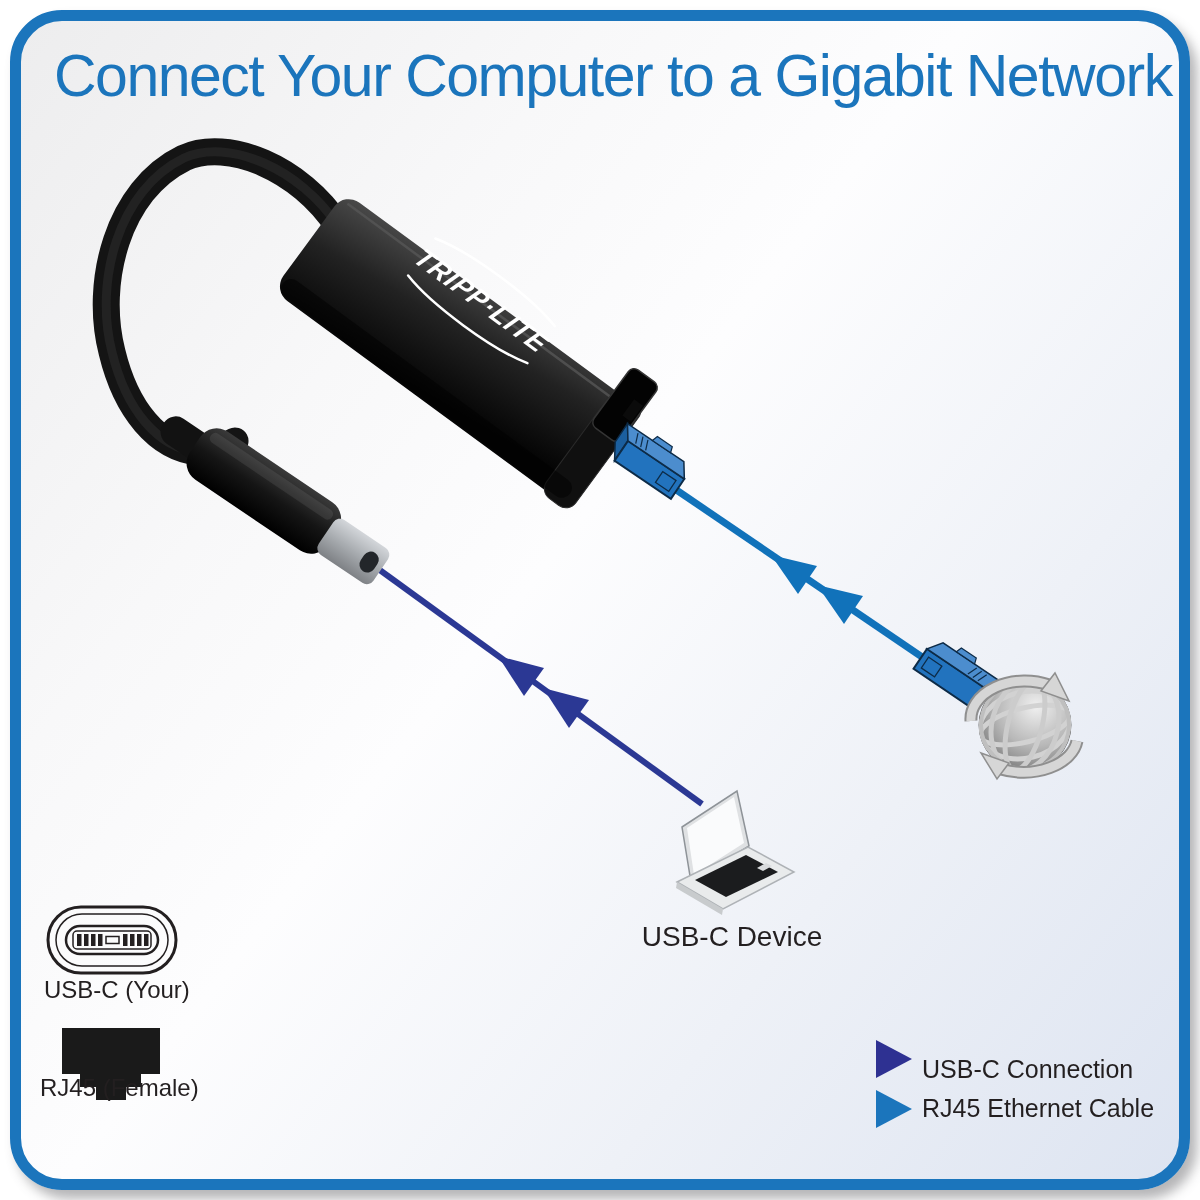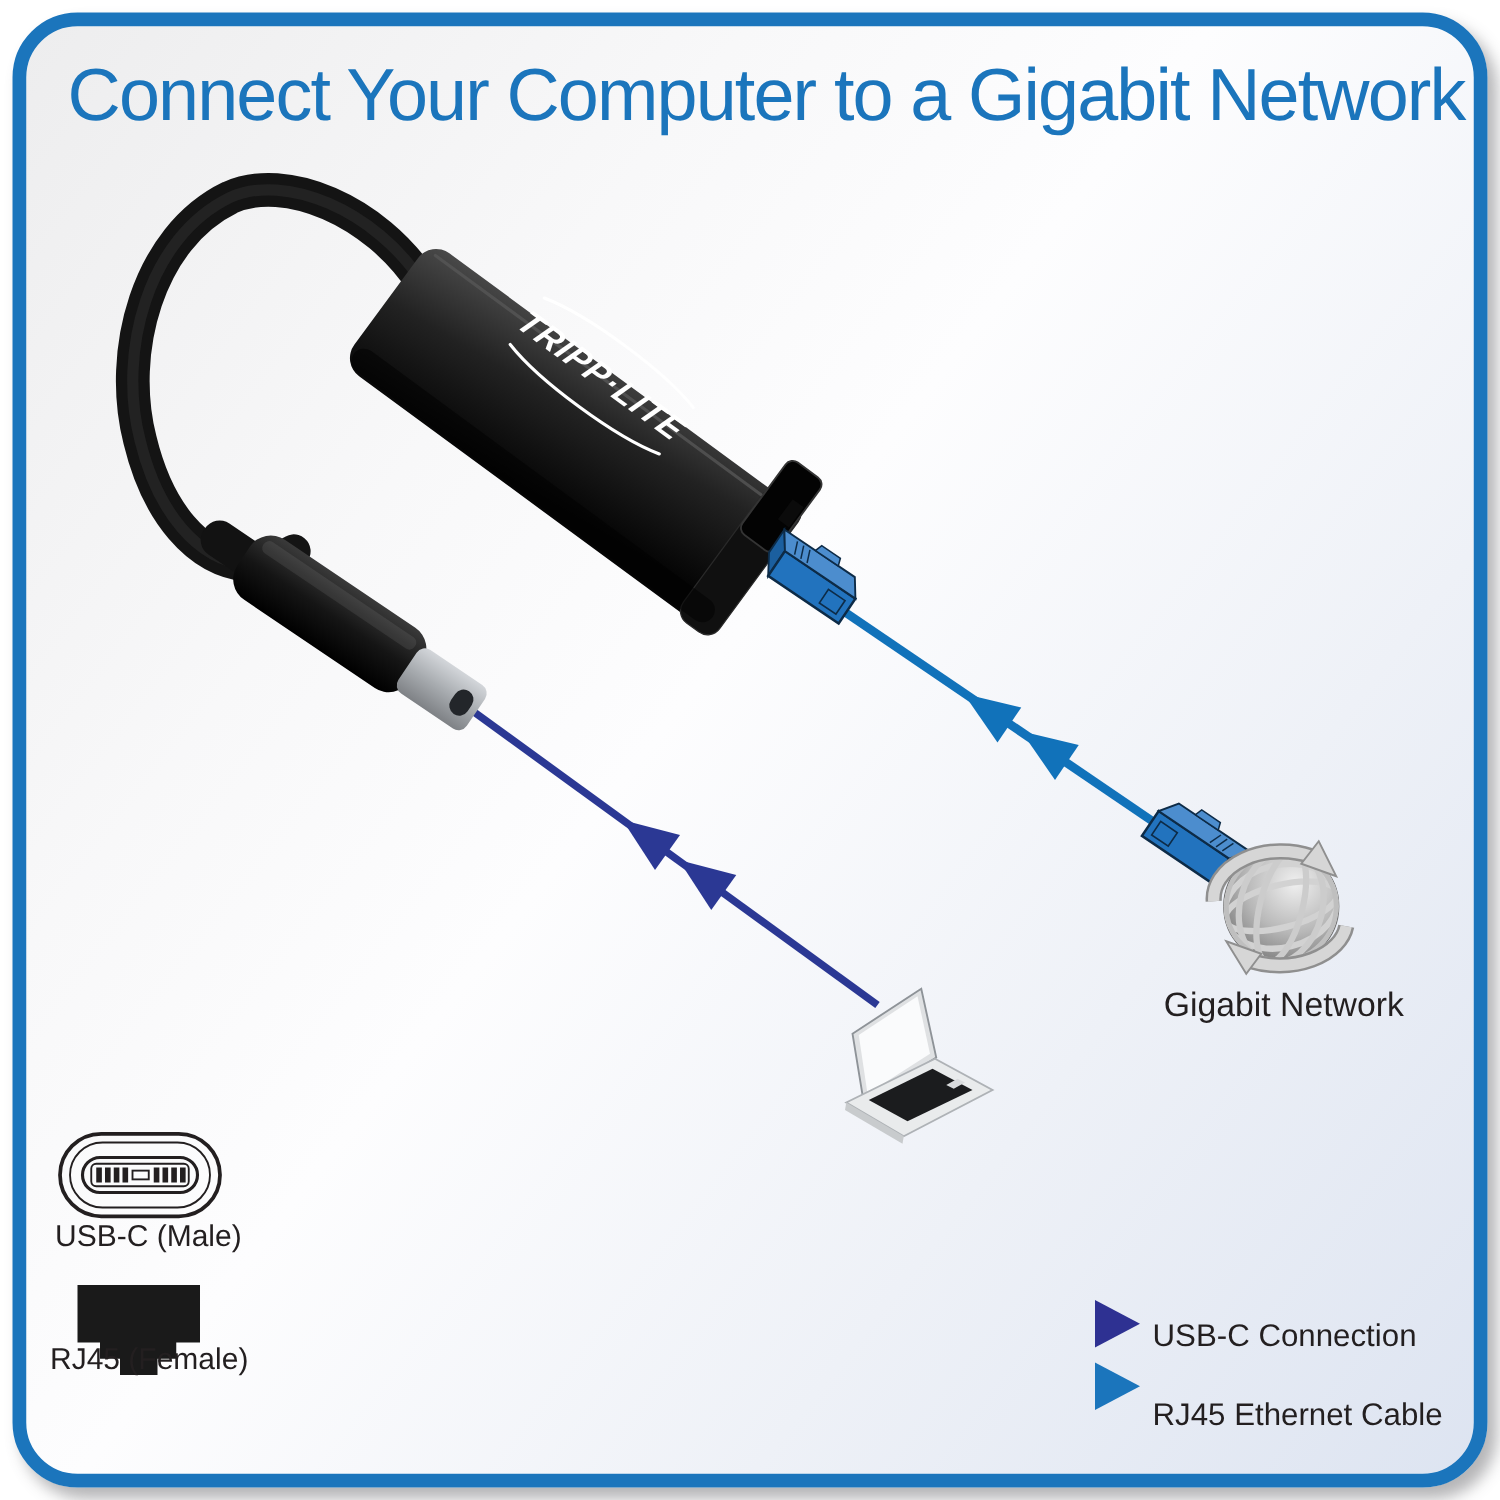--- a/index.html
+++ b/index.html
@@ -24,21 +24,21 @@
     color:#1B75BC;white-space:nowrap;
   }
   .label{
     position:absolute;color:#231F20;white-space:nowrap;
   }
   .lbl-network{left:902px;top:789px;width:250px;text-align:center;font-size:27px;}
   .lbl-device{left:607px;top:921px;width:250px;text-align:center;font-size:28px;}
   .lbl-usbc-male{left:44px;top:976px;font-size:24px;}
   .lbl-rj45-female{left:40px;top:1074px;font-size:24px;}
   .lbl-legend-1{left:922px;top:1045px;font-size:25px;margin-top:10px;}
-  .lbl-legend-2{left:922px;top:1094px;font-size:25px;margin-top:24px;}
+  .lbl-legend-2{left:922px;top:1094px;font-size:25px;}
   svg.canvas{position:absolute;left:0;top:0;pointer-events:none;}
 </style>
 </head>
 <body>
 
 <div class="stage">
 
   <div class="frame"></div>
 
   <div class="title">Connect Your Computer to a Gigabit Network</div>
@@ -183,19 +183,19 @@
         <rect x="144" y="934" width="4.5" height="12"></rect>
       </g>
     </g>
 
     <polygon points="62,1028 160,1028 160,1074 141,1074 141,1087 126,1087 126,1100 96,1100 96,1087 80,1087 80,1074 62,1074" fill="#1a1a1a"></polygon>
 
     <polygon points="876,1040 876,1078 912,1059" fill="#2E3192"></polygon>
     <polygon points="876,1090 876,1128 912,1109" fill="#1B75BC"></polygon>
   </svg>
 
-  <div class="label lbl-network">Gigabit Network</div>
-  <div class="label lbl-usbc-male">USB-C (Male)</div>
+  <div class="label lbl-device">USB-C Device</div>
+  <div class="label lbl-usbc-male">USB-C (Your)</div>
   <div class="label lbl-rj45-female">RJ45 (Female)</div>
   <div class="label lbl-legend-1">USB-C Connection</div>
   <div class="label lbl-legend-2">RJ45 Ethernet Cable</div>
 
 </div>
 
 </body></html>

